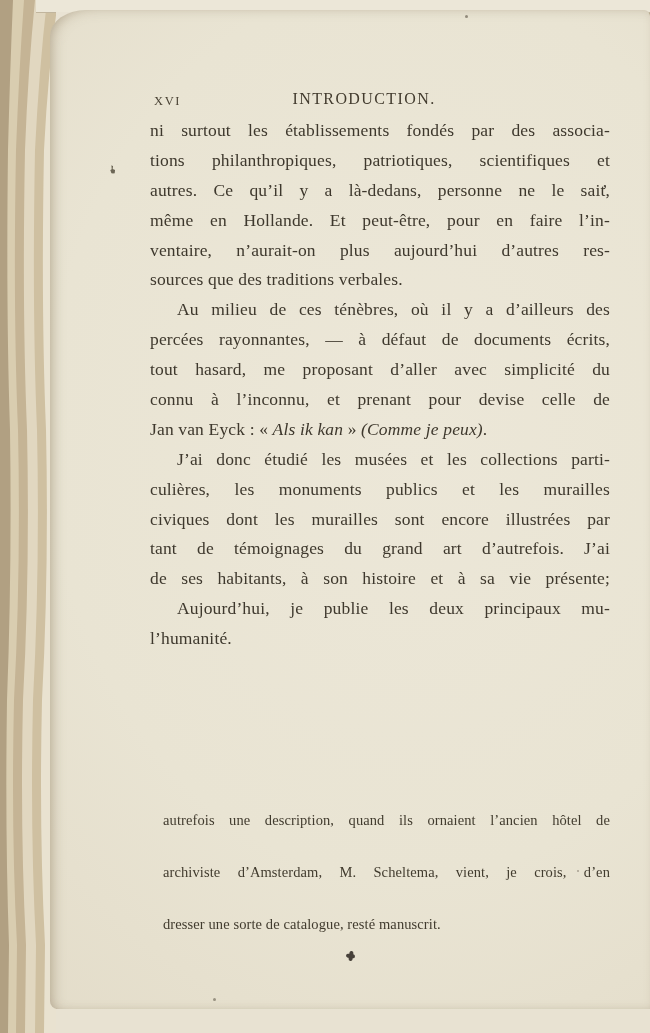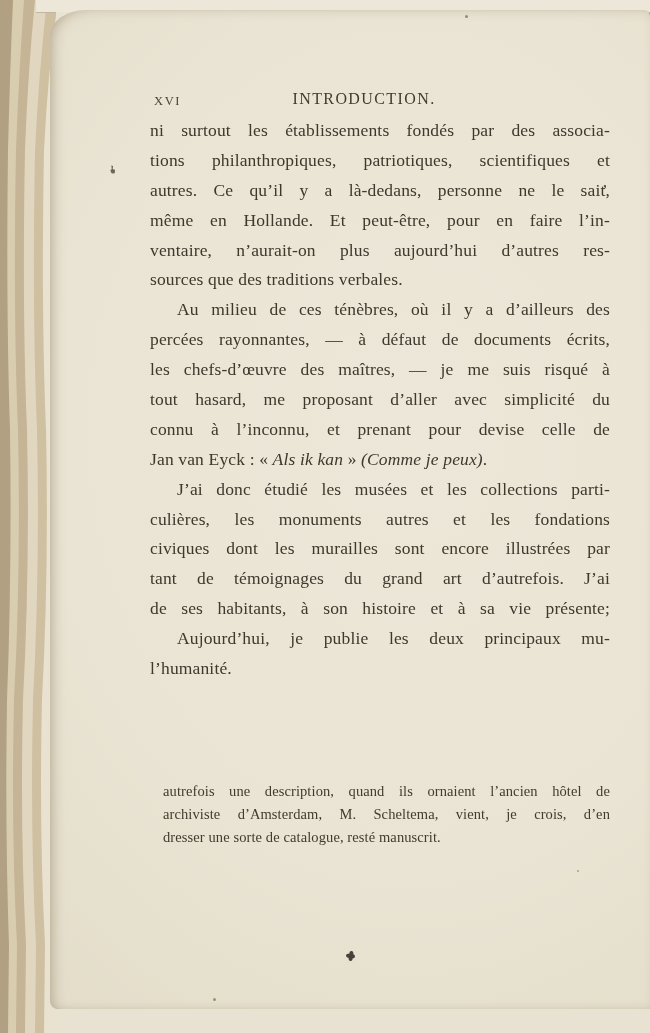--- a/index.html
+++ b/index.html
@@ -37,21 +37,21 @@
   .tline{
     font-size:17.5px;line-height:29.9px;height:29.9px;
     text-align:justify;text-align-last:justify;letter-spacing:.15px;
   }
   .tline.pend{text-align-last:left;}
   .tline.indent{text-indent:27px;}
   .it{font-style:italic;}
   .footnote{position:absolute;left:113px;top:770px;width:447px;color:#413b2e;}
   .fline{
     font-size:14.5px;line-height:23px;height:23px;
-    text-align:justify;text-align-last:justify;letter-spacing:.1px;
+    text-align:justify;text-align-last:justify;letter-spacing:.1px;margin-top:29px;
   }
   .fline.pend{text-align-last:left;}
   .stray-apostrophe{position:absolute;left:552px;top:171px;font-size:17px;color:#4a443a;}
   .margin-mark{
     position:absolute;left:60px;top:155px;width:5px;height:9px;background:#56503f;opacity:.85;
     transform:rotate(-8deg);
     clip-path:polygon(40% 0,70% 15%,55% 45%,100% 60%,80% 100%,20% 90%,0 55%,35% 45%);
   }
   .ink-cross{position:absolute;left:296px;top:941px;width:9px;height:10px;}
   .ink-cross::before{
@@ -94,26 +94,25 @@
 
     <div class="body-text">
         <div class="tline"><span>ni surtout les établissements fondés par des associa-</span></div>
         <div class="tline"><span>tions philanthropiques, patriotiques, scientifiques et</span></div>
         <div class="tline"><span>autres. Ce qu’il y a là-dedans, personne ne le sait,</span></div>
         <div class="tline"><span>même en Hollande. Et peut-être, pour en faire l’in-</span></div>
         <div class="tline"><span>ventaire, n’aurait-on plus aujourd’hui d’autres res-</span></div>
         <div class="tline pend"><span>sources que des traditions verbales.</span></div>
         <div class="tline indent"><span>Au milieu de ces ténèbres, où il y a d’ailleurs des</span></div>
         <div class="tline"><span>percées rayonnantes, — à défaut de documents écrits,</span></div>
-        <div class="tline"><span>les chefs-d’œuvre des maîtres, — je me suis risqué à</span></div>
         <div class="tline"><span>tout hasard, me proposant d’aller avec simplicité du</span></div>
         <div class="tline"><span>connu à l’inconnu, et prenant pour devise celle de</span></div>
         <div class="tline pend"><span>Jan van Eyck : « </span><span class="it">Als ik kan</span><span> » </span><span class="it">(Comme je peux)</span><span>.</span></div>
         <div class="tline indent"><span>J’ai donc étudié les musées et les collections parti-</span></div>
-        <div class="tline"><span>culières, les monuments autres et les fondations</span></div>
+        <div class="tline"><span>culières, les monuments publics et les murailles</span></div>
         <div class="tline"><span>civiques dont les murailles sont encore illustrées par</span></div>
         <div class="tline"><span>tant de témoignages du grand art d’autrefois. J’ai</span></div>
         <div class="tline"><span>de ses habitants, à son histoire et à sa vie présente;</span></div>
         <div class="tline indent"><span>Aujourd’hui, je publie les deux principaux mu-</span></div>
         <div class="tline pend"><span>l’humanité.</span></div>
       </div>
 
     <div class="footnote">
         <div class="fline"><span>autrefois une description, quand ils ornaient l’ancien hôtel de</span></div>
         <div class="fline"><span>archiviste d’Amsterdam, M. Scheltema, vient, je crois, d’en</span></div>

